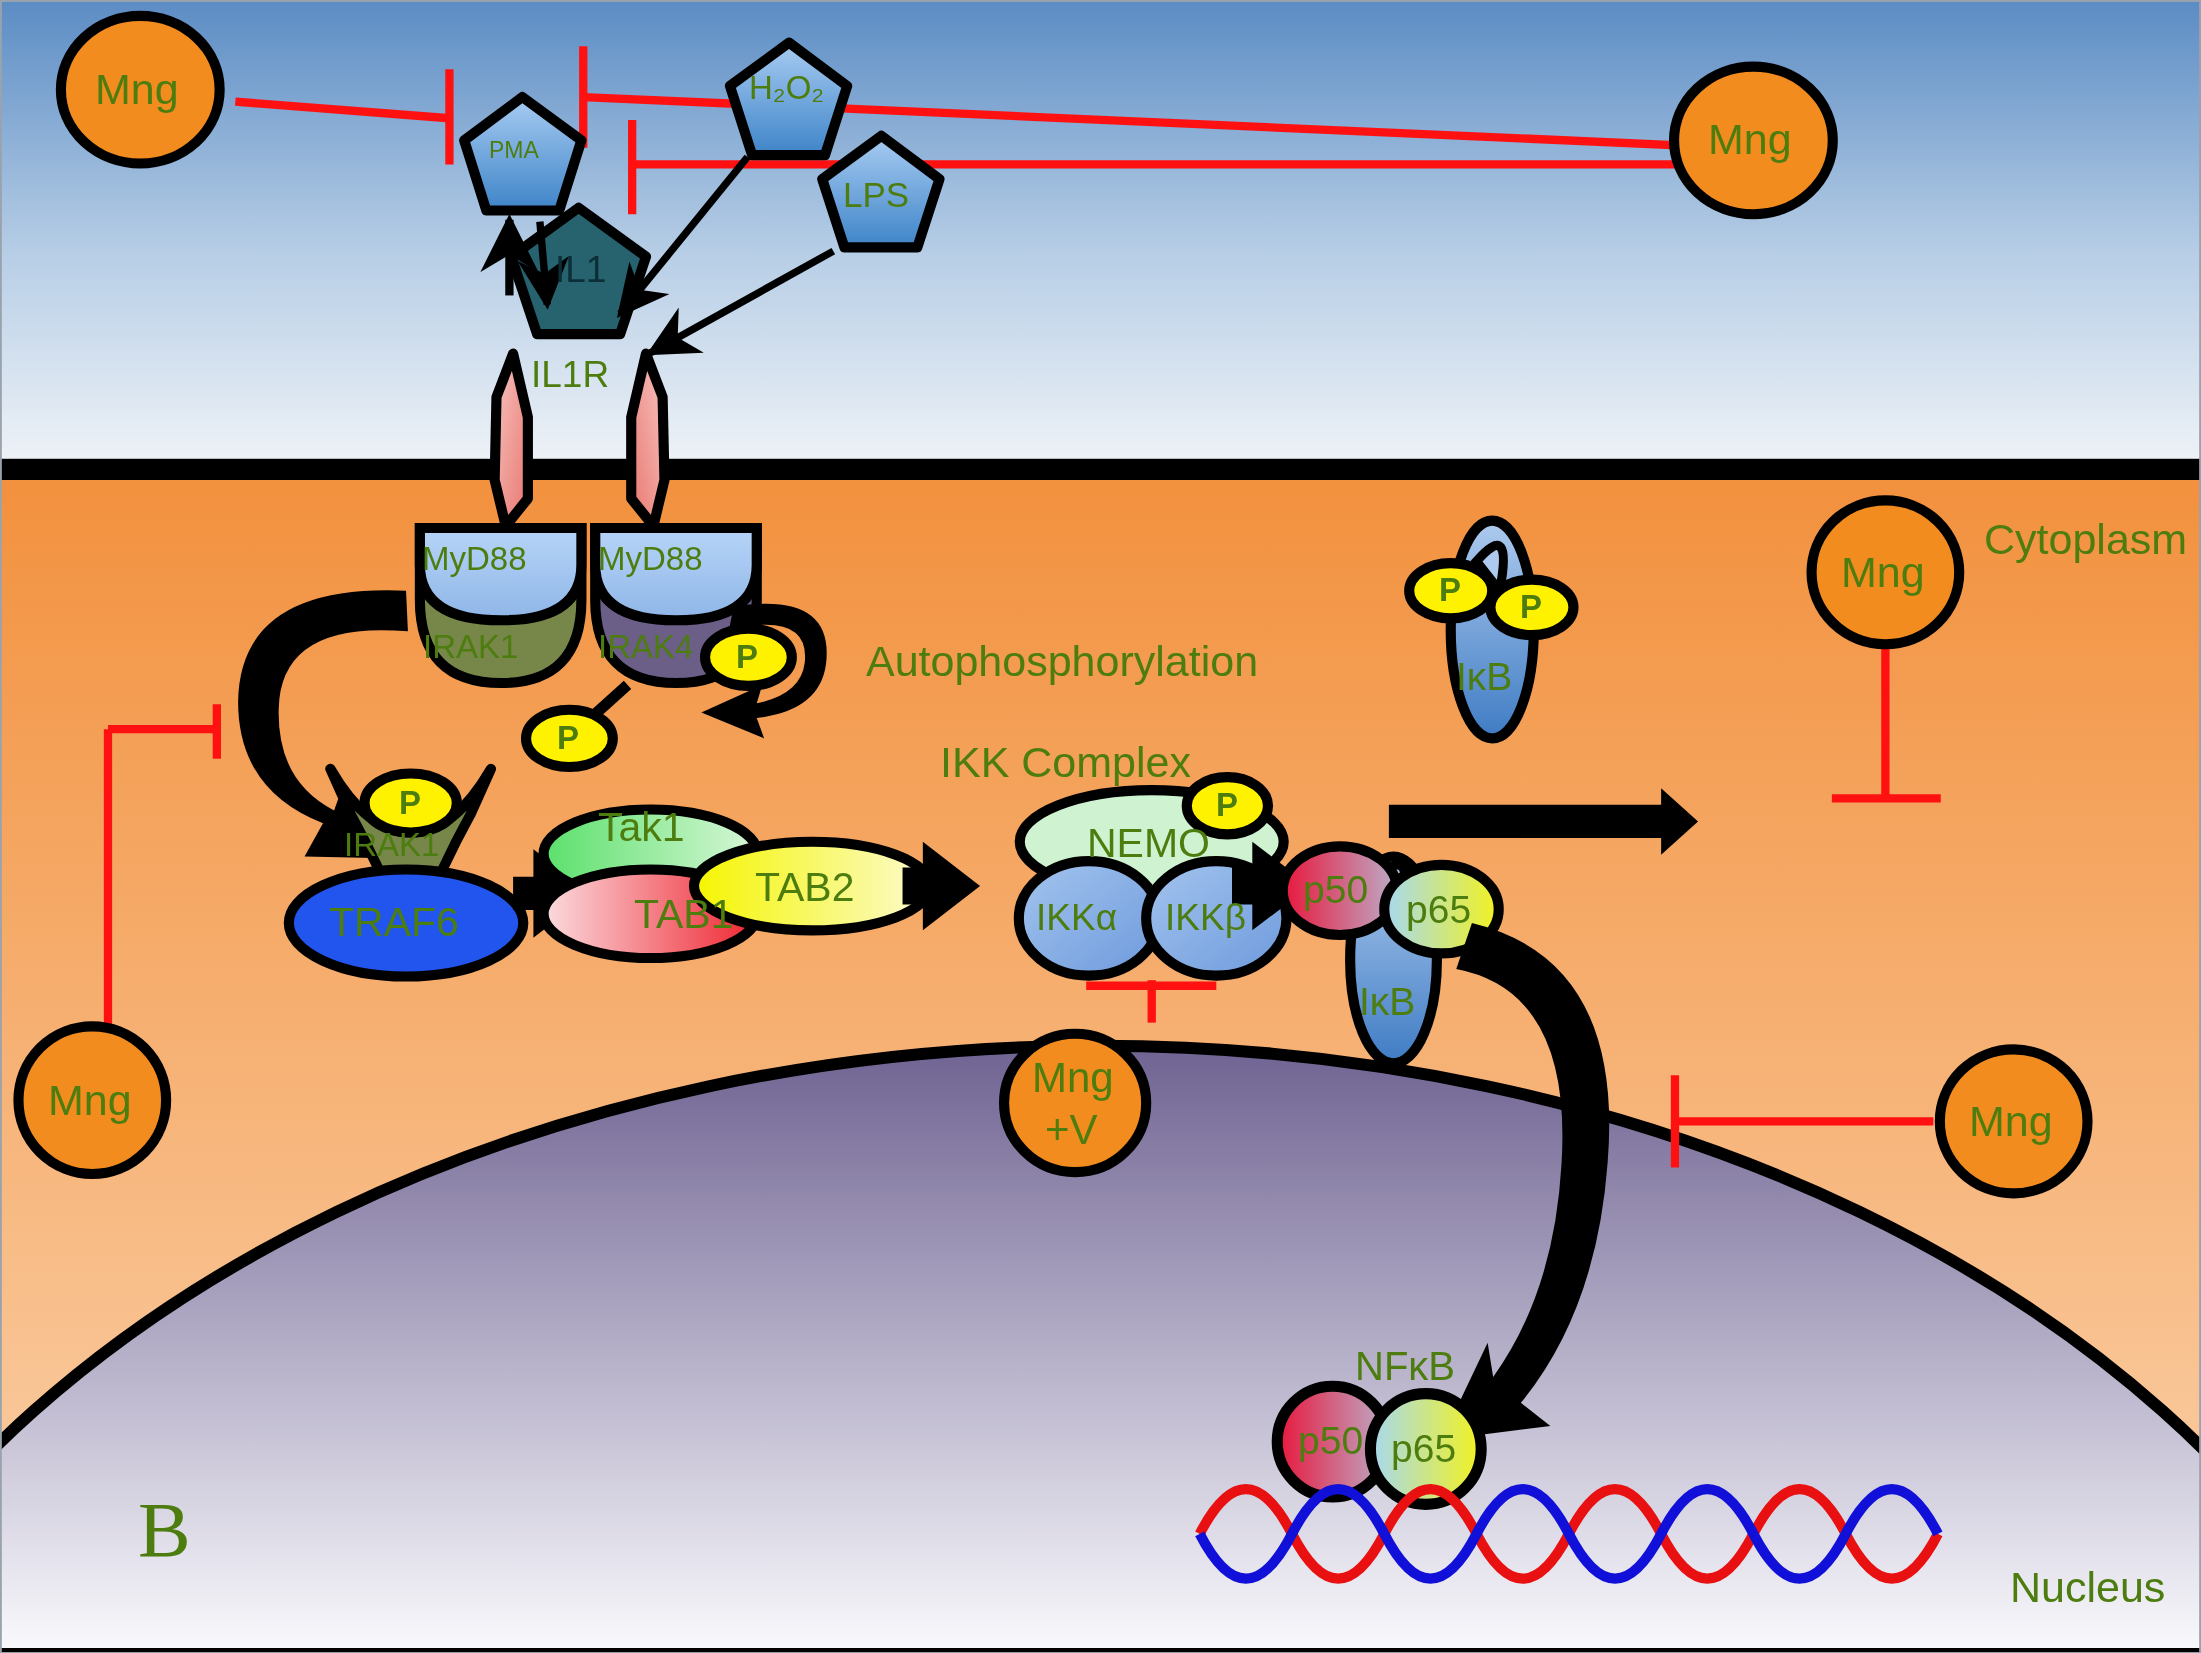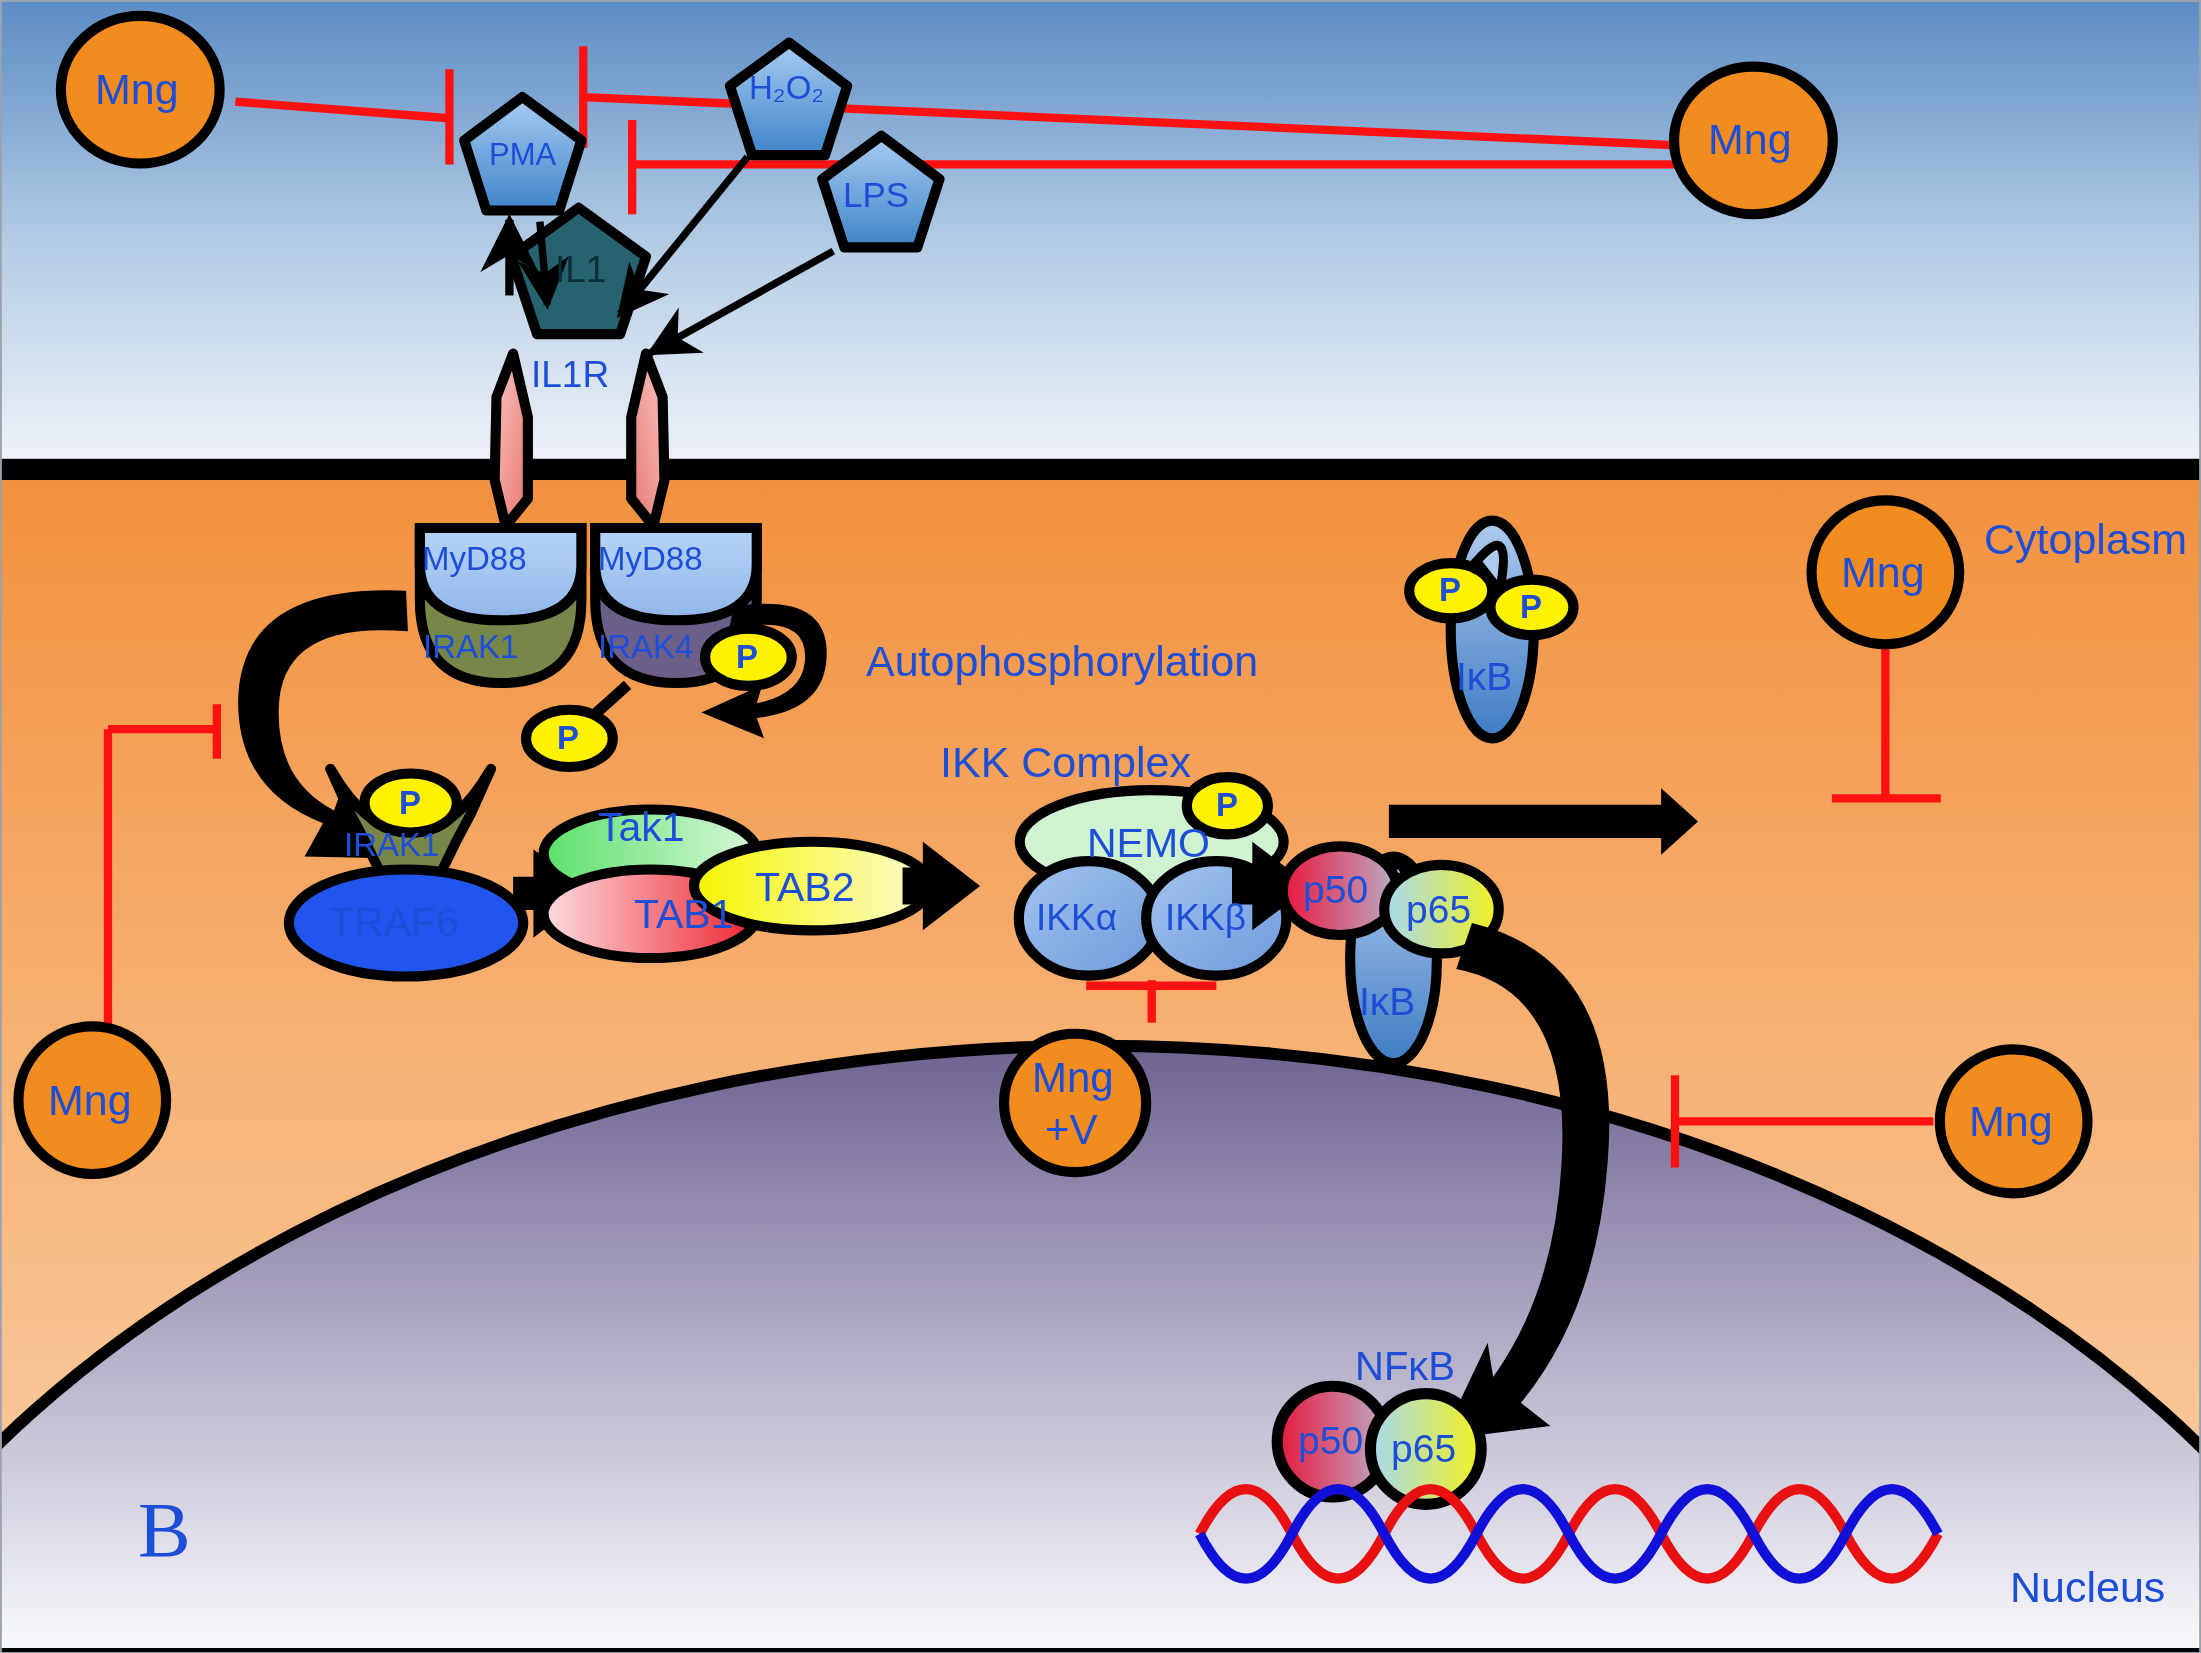--- a/index.html
+++ b/index.html
@@ -3,21 +3,21 @@
 <meta charset="utf-8">
 <style>
   html,body{margin:0;padding:0;background:#fff;}
   #stage{
     position:relative;
     width:2201px;height:1654px;
     overflow:hidden;
     font-family:"Liberation Sans", sans-serif;
   }
   #stage svg{position:absolute;top:0;left:0;width:2201px;height:1654px;}
-  .lbl{position:absolute;color:#1d4ed8;white-space:nowrap;}
+  .lbl{position:absolute;color:#4d7c0f;white-space:nowrap;}
   .bigname{font-size:43px;}
   .panelB{font-family:"Liberation Serif",serif;font-size:79px;}
 </style>
 </head>
 <body>
 
 <div id="stage">
 
 <svg viewBox="0 0 2385 1792" xmlns="http://www.w3.org/2000/svg">
   <defs>
@@ -280,21 +280,21 @@
   </g>
 
   <g fill="none" stroke-width="11">
     <path d="M1300 1662 Q1350 1565 1400 1662 Q1450 1759 1500 1662 Q1550 1565 1600 1662 Q1650 1759 1700 1662 Q1750 1565 1800 1662 Q1850 1759 1900 1662 Q1950 1565 2000 1662 Q2050 1759 2100 1662" stroke="#E81010"></path>
     <path d="M1300 1662 Q1350 1759 1400 1662 Q1450 1565 1500 1662 Q1550 1759 1600 1662 Q1650 1565 1700 1662 Q1750 1759 1800 1662 Q1850 1565 1900 1662 Q1950 1759 2000 1662 Q2050 1565 2100 1662" stroke="#1010D8"></path>
   </g>
 </svg>
 
 <div class="lbl bigname" style="left:95px;top:65px;">Mng</div>
 <div class="lbl bigname" style="left:1708px;top:115px;">Mng</div>
-<div class="lbl" style="left:489px;top:137px;font-size:31px;">PMA</div>
+<div class="lbl" style="left:489px;top:137px;font-size:23px;">PMA</div>
 <div class="lbl" style="left:749px;top:69px;font-size:33px;">H₂O₂</div>
 <div class="lbl" style="left:843px;top:175px;font-size:35px;">LPS</div>
 <div class="lbl" style="left:555px;top:249px;font-size:37px;color:#0C2E36;">IL1</div>
 <div class="lbl" style="left:531px;top:354px;font-size:37px;">IL1R</div>
 
 <div class="lbl" style="left:422px;top:540px;font-size:33px;">MyD88</div>
 <div class="lbl" style="left:598px;top:540px;font-size:33px;">MyD88</div>
 <div class="lbl" style="left:423px;top:628px;font-size:33px;">IRAK1</div>
 <div class="lbl" style="left:598px;top:628px;font-size:33px;text-align:right;">IRAK4</div>
 <div class="lbl" style="left:344px;top:826px;font-size:33px;">IRAK1</div>

